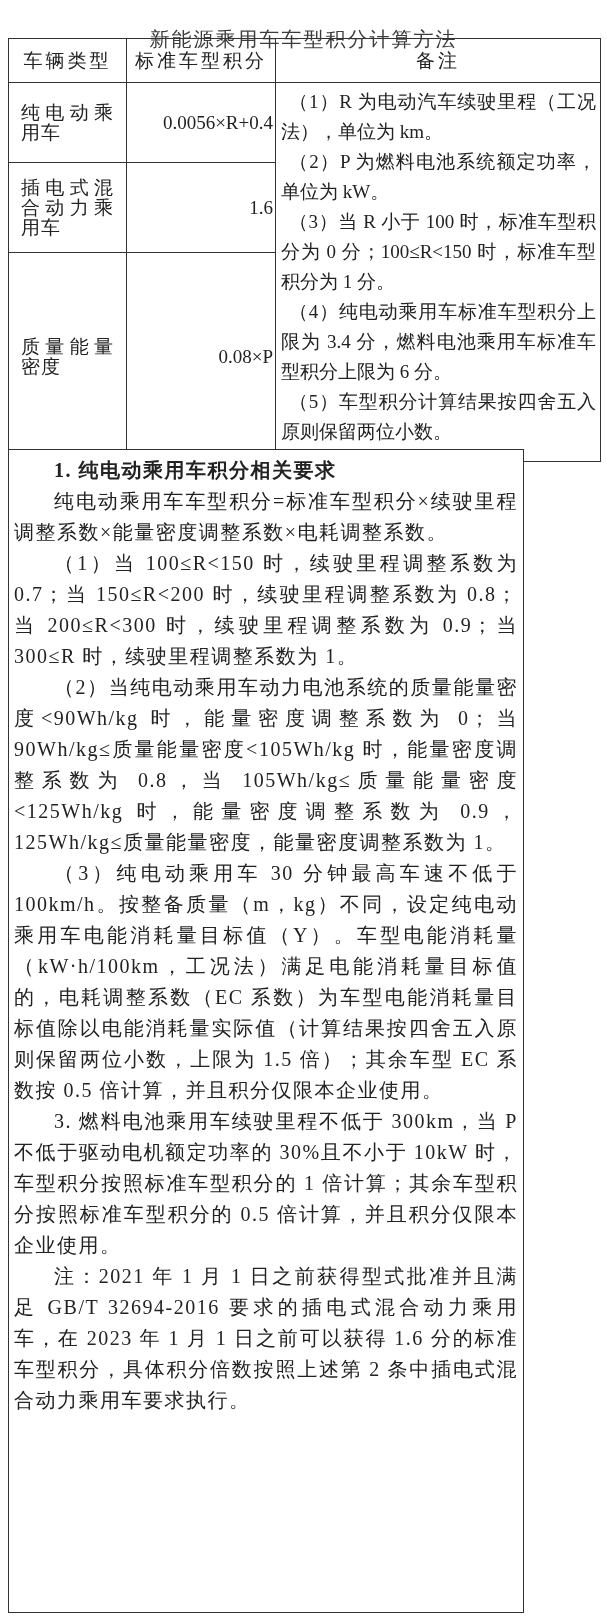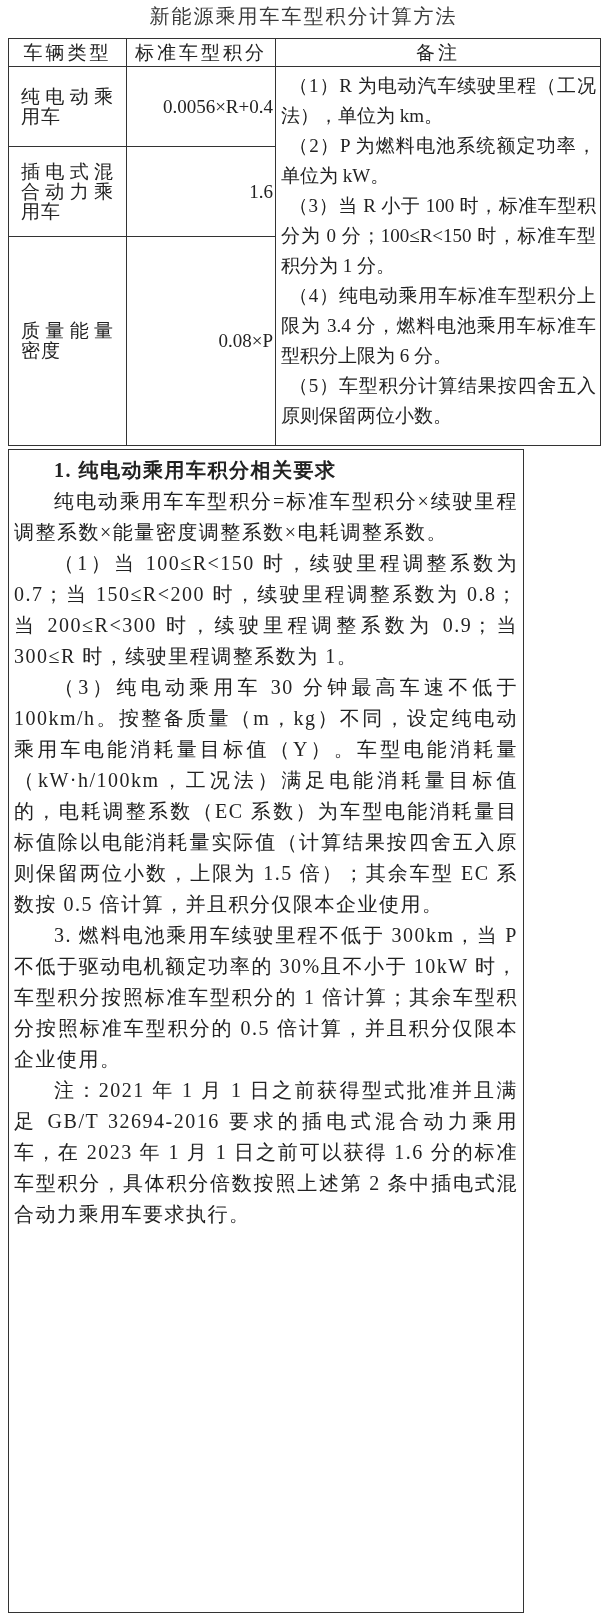--- a/index.html
+++ b/index.html
@@ -16,21 +16,21 @@
   }
   .page{
     position:relative;
     width:607px;
     height:1624px;
     background:var(--background);
     overflow:hidden;
   }
   .doc-title{
     margin:0;
-    padding-top:3px;
+    padding-top:26px;
     text-align:center;
     font-size:20px;
     font-weight:normal;
     letter-spacing:2px;
     color:var(--title);
     white-space:nowrap;
   }
   table.credit-table{
     position:absolute;
     left:8px; top:38px;
@@ -42,21 +42,21 @@
     border:1.5px solid var(--border);
     font-weight:normal;
     font-size:19px;
     color:var(--text);
     overflow:hidden;
   }
   .credit-table th{
     height:27px;
     text-align:center;
     letter-spacing:3px;
-    padding:0;
+    padding:8px;
   }
   tr.row-bev{height:80px;}
   tr.row-phev{height:90px;}
   tr.row-fcv{height:209px;}
   td.type-cell{
     padding:8px 12px;
     line-height:20px;
     text-align:justify;
     text-justify:inter-ideograph;
     vertical-align:middle;
@@ -140,19 +140,20 @@
       <td class="type-cell">质量能量密度</td>
       <td class="score-cell">0.08×P</td>
     </tr>
   </tbody>
     </table>
 
   <div class="textbox">
     <p class="bold">1. 纯电动乘用车积分相关要求</p>
     <p>纯电动乘用车车型积分=标准车型积分×续驶里程调整系数×能量密度调整系数×电耗调整系数。</p>
     <p>（1）当 100≤R&lt;150 时，续驶里程调整系数为 0.7；当 150≤R&lt;200 时，续驶里程调整系数为 0.8；当 200≤R&lt;300 时，续驶里程调整系数为 0.9；当 300≤R 时，续驶里程调整系数为 1。</p>
+    <p>（2）当纯电动乘用车动力电池系统的质量能量密度&lt;90Wh/kg 时，能量密度调整系数为 0；当 90Wh/kg≤质量能量密度&lt;105Wh/kg 时，能量密度调整系数为 0.8，当 105Wh/kg≤质量能量密度&lt;125Wh/kg 时，能量密度调整系数为 0.9，125Wh/kg≤质量能量密度，能量密度调整系数为 1。</p>
     <p>（3）纯电动乘用车 30 分钟最高车速不低于 100km/h。按整备质量（m，kg）不同，设定纯电动乘用车电能消耗量目标值（Y）。车型电能消耗量（kW·h/100km，工况法）满足电能消耗量目标值的，电耗调整系数（EC 系数）为车型电能消耗量目标值除以电能消耗量实际值（计算结果按四舍五入原则保留两位小数，上限为 1.5 倍）；其余车型 EC 系数按 0.5 倍计算，并且积分仅限本企业使用。</p>
     <p>3. 燃料电池乘用车续驶里程不低于 300km，当 P 不低于驱动电机额定功率的 30%且不小于 10kW 时，车型积分按照标准车型积分的 1 倍计算；其余车型积分按照标准车型积分的 0.5 倍计算，并且积分仅限本企业使用。</p>
     <p>注：2021 年 1 月 1 日之前获得型式批准并且满足 GB/T 32694-2016 要求的插电式混合动力乘用车，在 2023 年 1 月 1 日之前可以获得 1.6 分的标准车型积分，具体积分倍数按照上述第 2 条中插电式混合动力乘用车要求执行。</p>
 
   </div>
 
 </div>
 
 </body></html>

